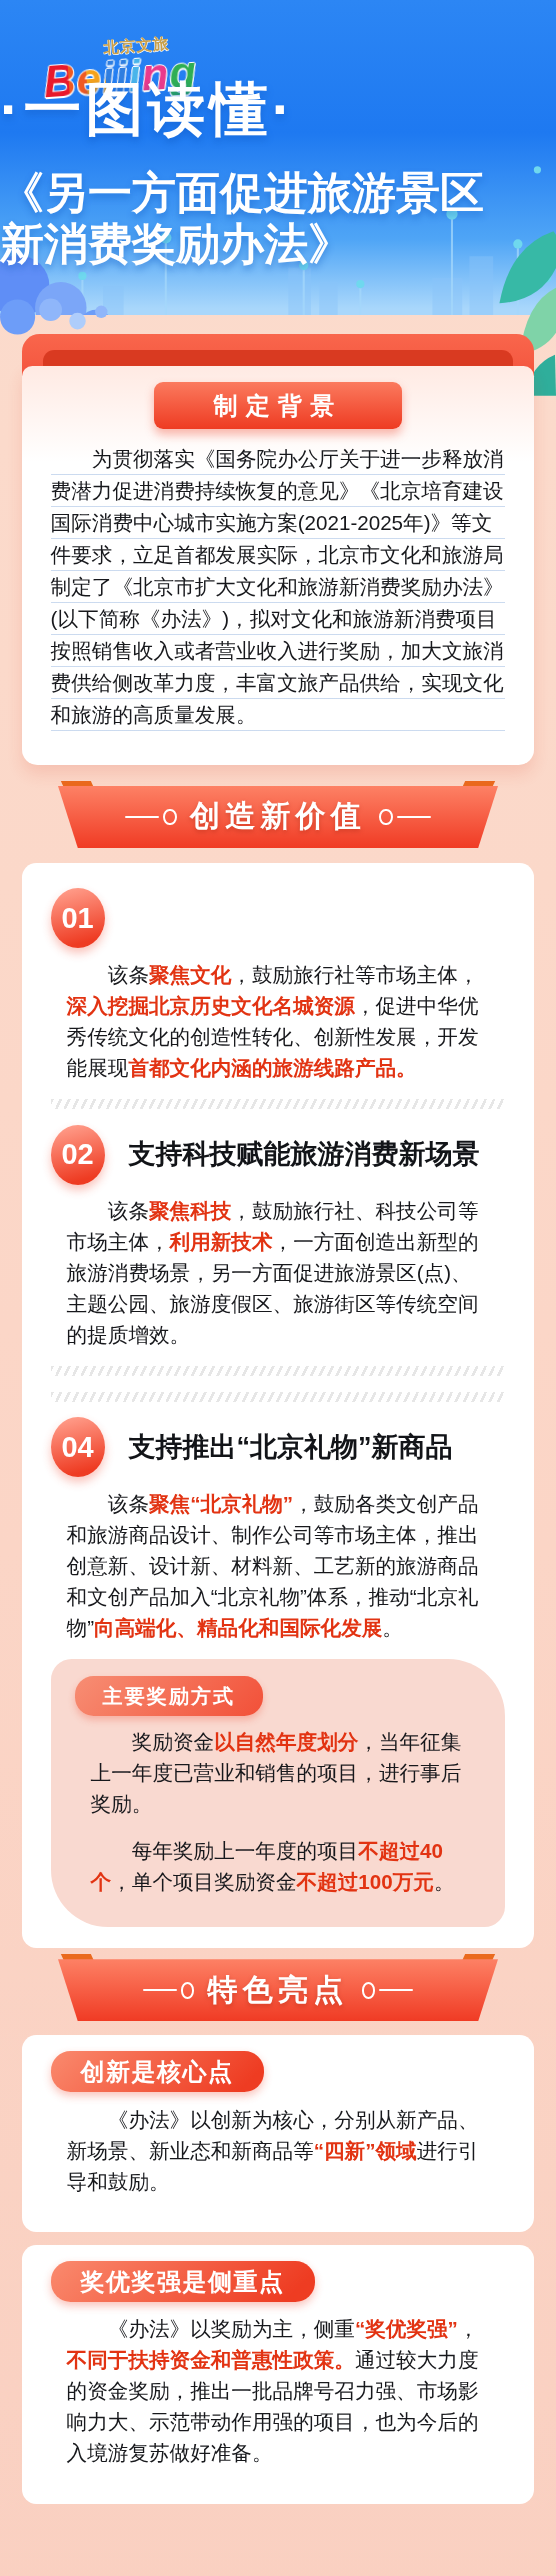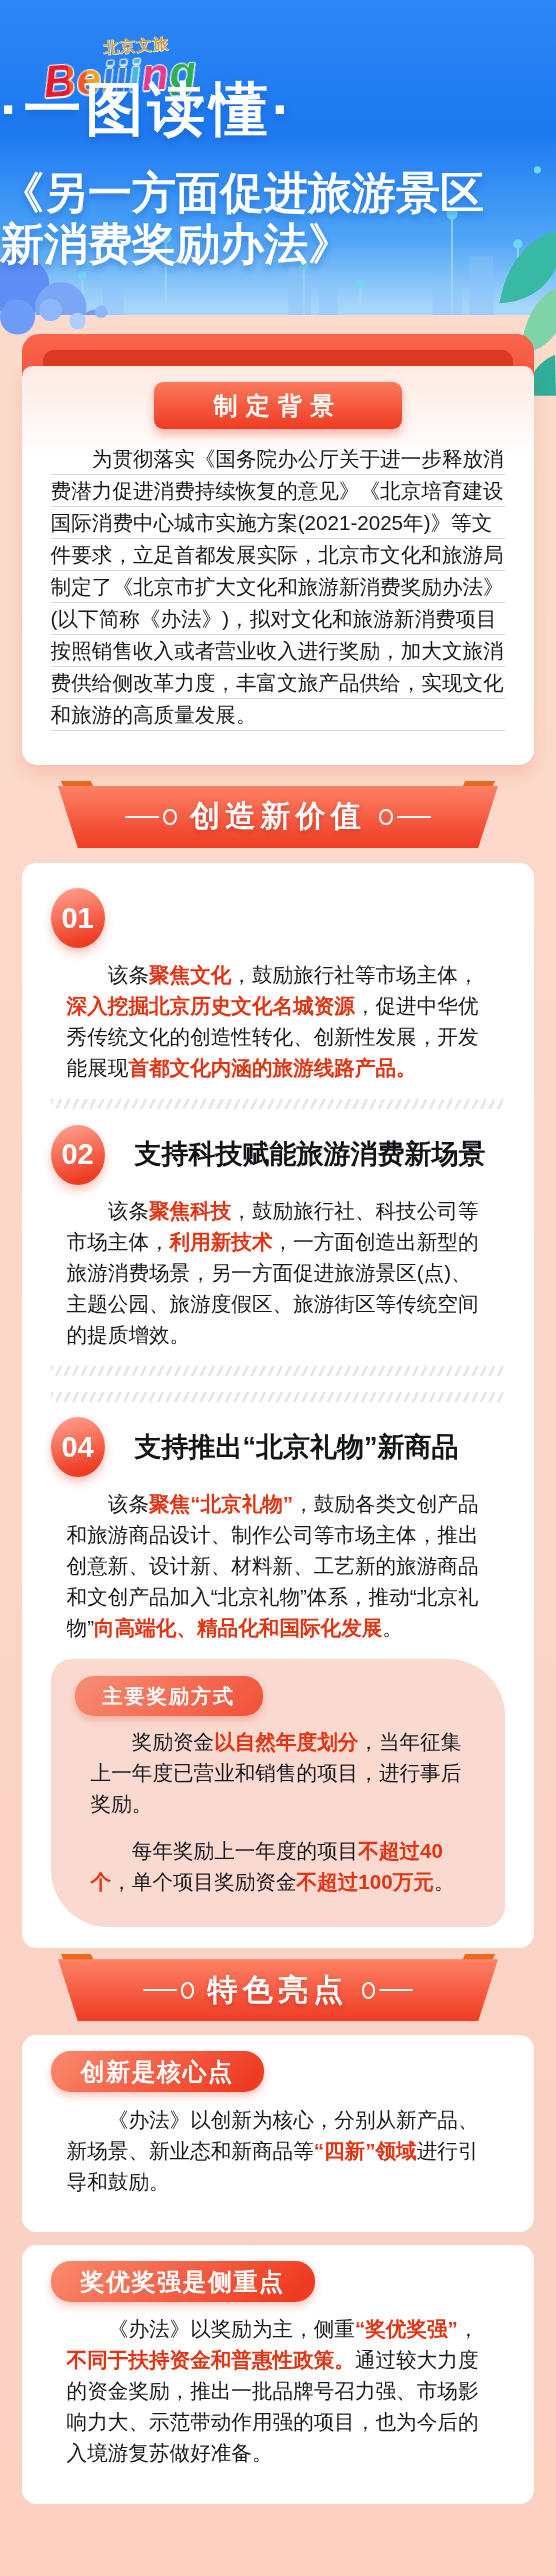--- a/index.html
+++ b/index.html
@@ -54,21 +54,21 @@
     background:linear-gradient(180deg,#fd8165 0%,#f03b24 100%);
     clip-path:polygon(0 0,100% 0,95.5% 100%,4.5% 100%);
     display:flex;align-items:center;justify-content:center;gap:13.4px;color:#fff;}
   .ribbon-text{font-size:30px;font-weight:800;letter-spacing:5.2px;
     text-shadow:0 2.1px 4.1px rgba(150,28,8,.35);}
   .orn{display:flex;align-items:center;gap:4.1px;}
   .orn .bar{width:34px;height:2.1px;background:#fff;border-radius:1px;}
   .orn .ring{width:9.3px;height:12.4px;border:2.1px solid #fff;border-radius:50%;}
   
   .main-card{margin-top:15.5px;padding:25px 29px 20.6px;}
-  .item-head{display:flex;align-items:center;gap:30px;}
+  .item-head{display:flex;align-items:center;gap:24px;}
   .num{flex:0 0 auto;width:54px;height:60px;border-radius:50%;
     background:linear-gradient(165deg,#ff9b88 8%,#ee3b22 85%);
     color:#fff;font-size:29px;font-weight:800;display:flex;align-items:center;justify-content:center;
     box-shadow:0 5.2px 9.3px rgba(238,59,34,.3);}
   .item-title{font-size:27px;font-weight:800;line-height:1.25;color:#121418;max-width:402px;}
   .item-body{margin-top:10.3px;}
   .hatch{height:10.3px;margin:15.5px 0;
     background:repeating-linear-gradient(115deg,#e6e6e6 0 2.6px,transparent 2.6px 7.7px);}
   .reward{margin-top:16.5px;background:#f9d9d0;border-radius:20.6px 57px 20.6px 57px;
     padding:16.5px 24px 14.4px;}

